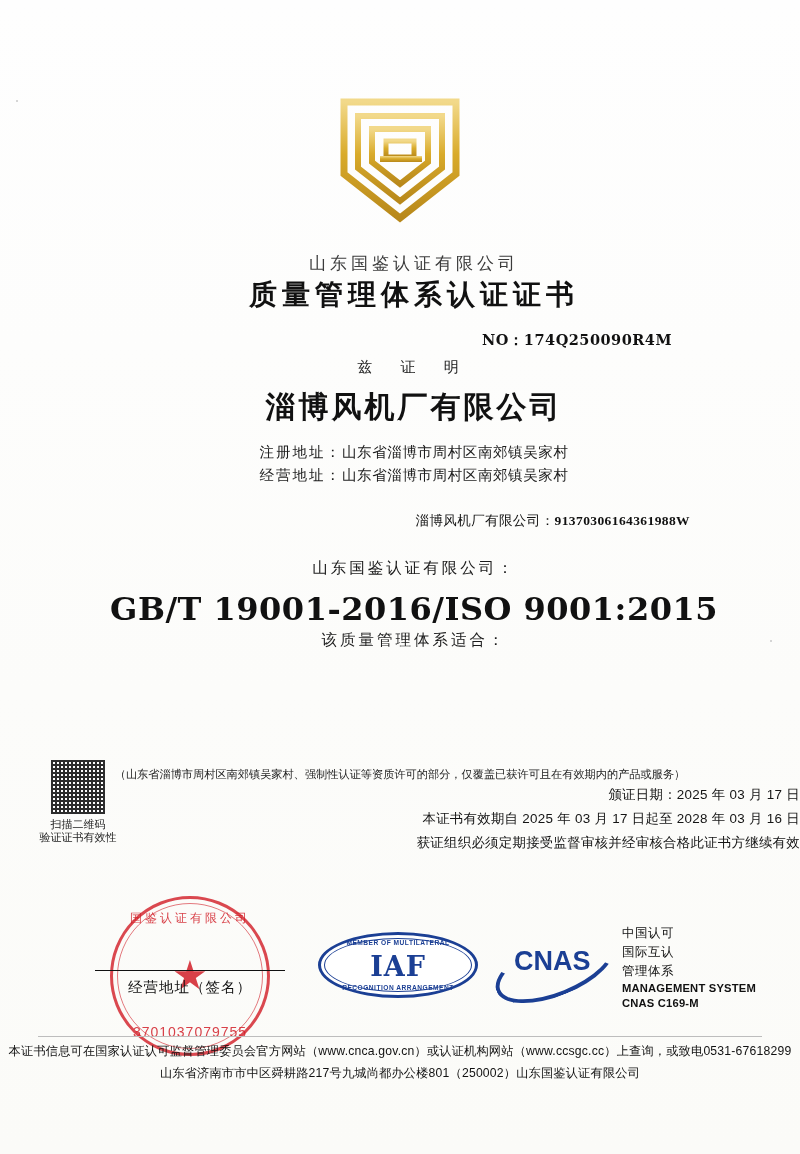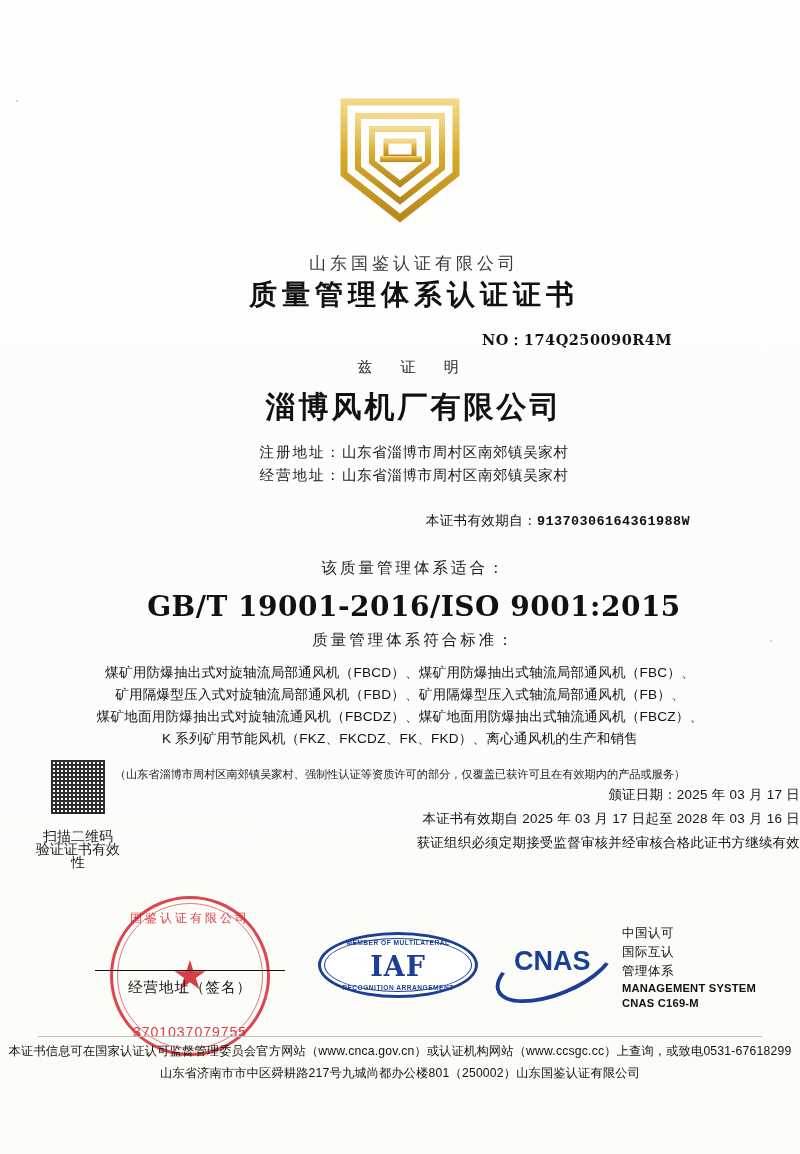--- a/index.html
+++ b/index.html
@@ -56,28 +56,28 @@
     position:absolute;left:0;right:0;
     font-size:14.5px;letter-spacing:.6px;color:#1b1b1b;
   }
   .addr .lbl{letter-spacing:2px;}
   .addr1{top:443px;}
   .addr2{top:466px;}
   .credit{
     position:absolute;top:512px;right:110px;
     font-size:13.5px;letter-spacing:.4px;color:#111;
   }
-  .credit b{font-family:Liberation Mono, monospace;}
+  .credit b{font-family:Liberation Serif, serif;}
   .std-lead{
     position:absolute;top:558px;left:0;right:0;
     font-size:15.5px;letter-spacing:3px;color:#1b1b1b;
   }
   .standard{
     position:absolute;top:590px;left:0;right:0;
-    font-size:28px;font-weight:bold;letter-spacing:.5px;color:#111;
+    font-size:32px;font-weight:bold;letter-spacing:.5px;color:#111;
     font-family:"DejaVu Serif","Liberation Serif",serif;
   }
   .scope-lead{
     position:absolute;top:630px;left:0;right:0;
     font-size:15.5px;letter-spacing:3px;color:#1b1b1b;
   }
   .scope{
     position:absolute;top:662px;left:70px;right:70px;
     font-size:13.6px;line-height:22px;letter-spacing:.2px;color:#141414;
     text-align:center;
@@ -100,21 +100,21 @@
   }
   .qr{
     width:54px;height:54px;margin:0 auto;
     background-image:
       repeating-linear-gradient(90deg,#111 0 2px,transparent 2px 4px),
       repeating-linear-gradient(0deg,#111 0 2px,transparent 2px 4px);
     background-color:#fff;
     opacity:.88;
   }
   .qr-cap{
-    font-size:14px;line-height:13px;color:#222;margin-top:16px;
+    font-size:11px;line-height:13px;color:#222;margin-top:4px;
   }
 
   
   .seal{
     position:absolute;left:110px;top:896px;width:160px;height:160px;
   }
   .seal-ring{
     position:absolute;inset:0;border:3px solid #d2202a;border-radius:50%;
     opacity:.82;
   }
@@ -234,33 +234,27 @@
   <div class="company center">淄博风机厂有限公司</div>
 
   <div class="addr addr2 center">
     <span class="lbl">经营地址：</span><span>山东省淄博市周村区南郊镇吴家村</span>
   </div>
   <div class="addr addr1 center">
     <span class="lbl">注册地址：</span><span>山东省淄博市周村区南郊镇吴家村</span>
   </div>
 
   <div class="credit">
-    <span>本证书有效期自：</span><b>91370306164361988W</b>
-  </div>
-
-  <div class="std-lead center">该质量管理体系适合：</div>
+    <span>淄博风机厂有限公司：</span><b>91370306164361988W</b>
+  </div>
+
+  <div class="std-lead center">山东国鉴认证有限公司：</div>
   <div class="standard center">GB/T 19001-2016/ISO 9001:2015</div>
-  <div class="scope-lead center">质量管理体系符合标准：</div>
-
-  <div class="scope">
-    <div>煤矿用防爆抽出式对旋轴流局部通风机（FBCD）、煤矿用防爆抽出式轴流局部通风机（FBC）、</div>
-    <div>矿用隔爆型压入式对旋轴流局部通风机（FBD）、矿用隔爆型压入式轴流局部通风机（FB）、</div>
-    <div>煤矿地面用防爆抽出式对旋轴流通风机（FBCDZ）、煤矿地面用防爆抽出式轴流通风机（FBCZ）、</div>
-    <div>K 系列矿用节能风机（FKZ、FKCDZ、FK、FKD）、离心通风机的生产和销售</div>
-  </div>
+  <div class="scope-lead center">该质量管理体系适合：</div>
+
 
   <div class="note">（山东省淄博市周村区南郊镇吴家村、强制性认证等资质许可的部分，仅覆盖已获许可且在有效期内的产品或服务）</div>
 
   <div class="dates d1">颁证日期：2025 年 03 月 17 日</div>
   <div class="dates d2">本证书有效期自 2025 年 03 月 17 日起至 2028 年 03 月 16 日</div>
   <div class="dates d3">获证组织必须定期接受监督审核并经审核合格此证书方继续有效</div>
 
   <div class="qr-block">
     <div class="qr"></div>
     <div class="qr-cap">

